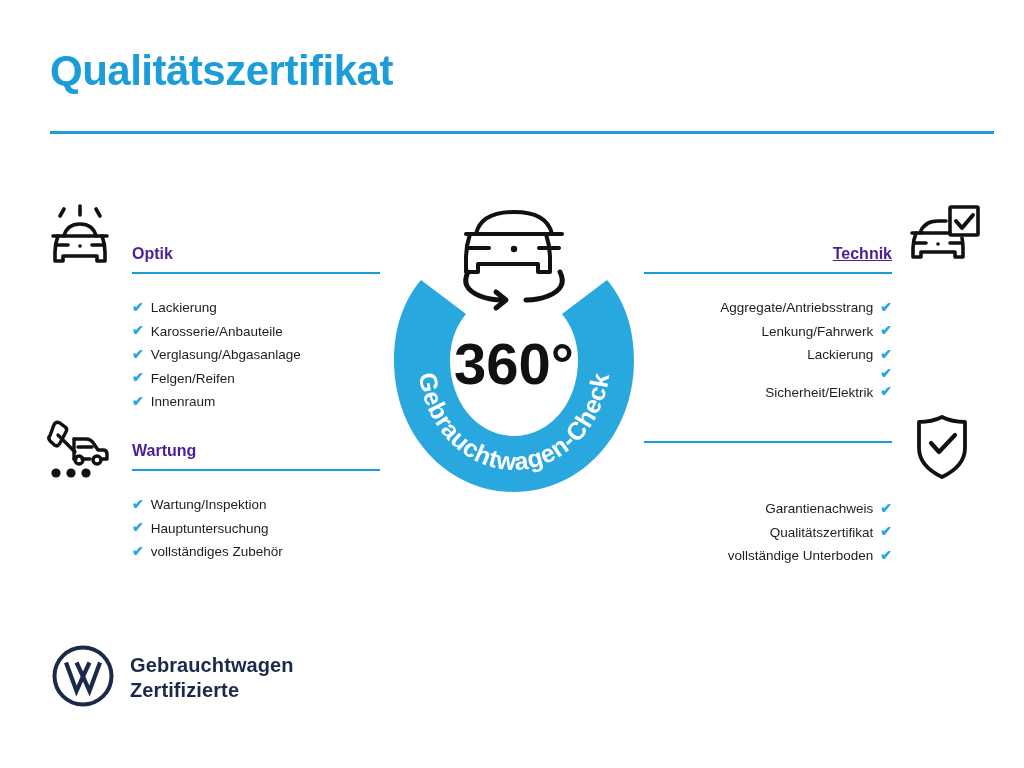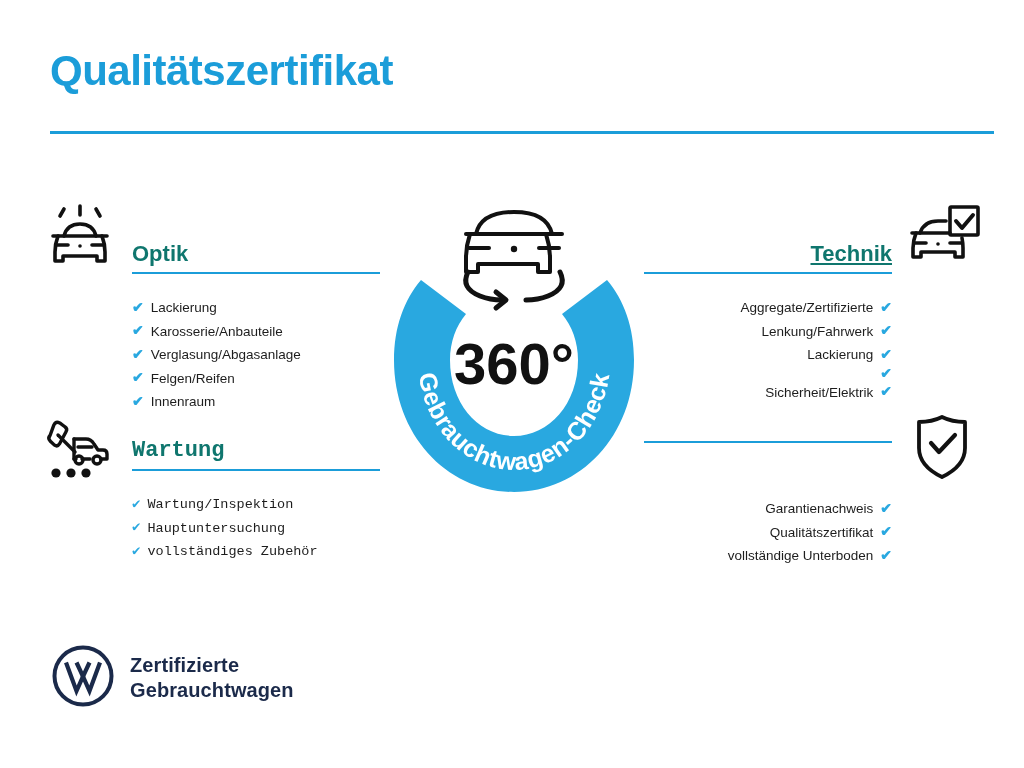--- a/index.html
+++ b/index.html
@@ -38,23 +38,23 @@
 
   
   .block {
     position: absolute;
   }
   .block-head {
     position: relative;
     height: 42px;
   }
   .block-title {
-    font-size: 22px;
+    font-size: 16px;
     font-weight: bold;
-    color: #0f766e;
+    color: #4c1d95;
     line-height: 28px;
     white-space: nowrap;
   }
   .block-rule {
     height: 2px;
     background: #1b9dd9;
     margin-top: 4px;
   }
   .items {
     margin-top: 14px;
@@ -79,21 +79,21 @@
   
   .block.left .block-title { text-align: left; }
   .block.left .item { justify-content: flex-start; }
 
   
   .block.right .block-title { text-align: right; text-decoration: underline; }
   .block.right .item { justify-content: flex-end; }
 
   
   #block-optik   { left: 132px; top: 240px; width: 248px; }
-  #block-wartung { left: 132px; top: 437px; width: 248px; font-family: Liberation Mono, monospace; }
+  #block-wartung { left: 132px; top: 437px; width: 248px; }
   #block-technik { left: 644px; top: 240px; width: 248px; }
   #block-garantie{ left: 644px; top: 437px; width: 248px; }
 
   
   .q-icon { position: absolute; }
   #icon-optik    { left: 44px;  top: 203px; }
   #icon-wartung  { left: 44px;  top: 413px; }
   #icon-technik  { left: 906px; top: 203px; }
   #icon-garantie { left: 910px; top: 412px; }
 
@@ -295,21 +295,21 @@
   </div>
 </div>
 
 <div class="block right" id="block-technik">
   <div class="block-head">
     <div class="block-title">Technik</div>
     <div class="block-rule"></div>
   </div>
   <div class="items">
     <div class="item">
-      <span>Aggregate/Zertifizierte</span>
+      <span>Aggregate/Antriebsstrang</span>
       <span class="check">✔</span>
     </div>
     <div class="item">
       <span>Lenkung/Fahrwerk</span>
       <span class="check">✔</span>
     </div>
     <div class="item">
       <span>Lackierung</span>
       <span class="check">✔</span>
     </div>
@@ -347,16 +347,16 @@
   <span class="vw-mark">
     <svg width="62" height="62" viewBox="0 0 62 62" aria-hidden="true">
       <circle cx="31" cy="31" r="28.5" fill="none" stroke="#1b2a4a" stroke-width="4"></circle>
       <g fill="none" stroke="#1b2a4a" stroke-width="4.2" stroke-linejoin="miter" stroke-linecap="butt">
         <path d="M14 17.5 L24.5 46 L31 31.5 L37.5 46 L48 17.5"></path>
         <path d="M24.5 17.5 L31 31.5 L37.5 17.5"></path>
       </g>
     </svg>
   </span>
   <span class="footer-text">
+    <span style="display:block">Gebrauchtwagen</span>
     <span style="display:block">Zertifizierte</span>
-    <span style="display:block">Gebrauchtwagen</span>
   </span>
 </div>
 
 </body></html>

